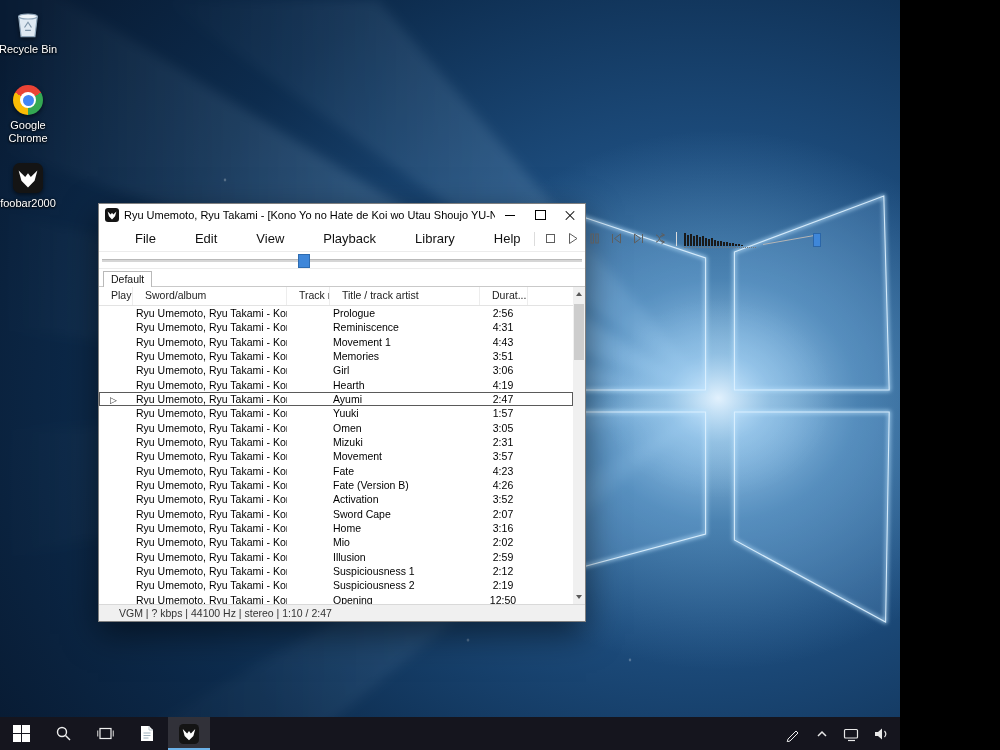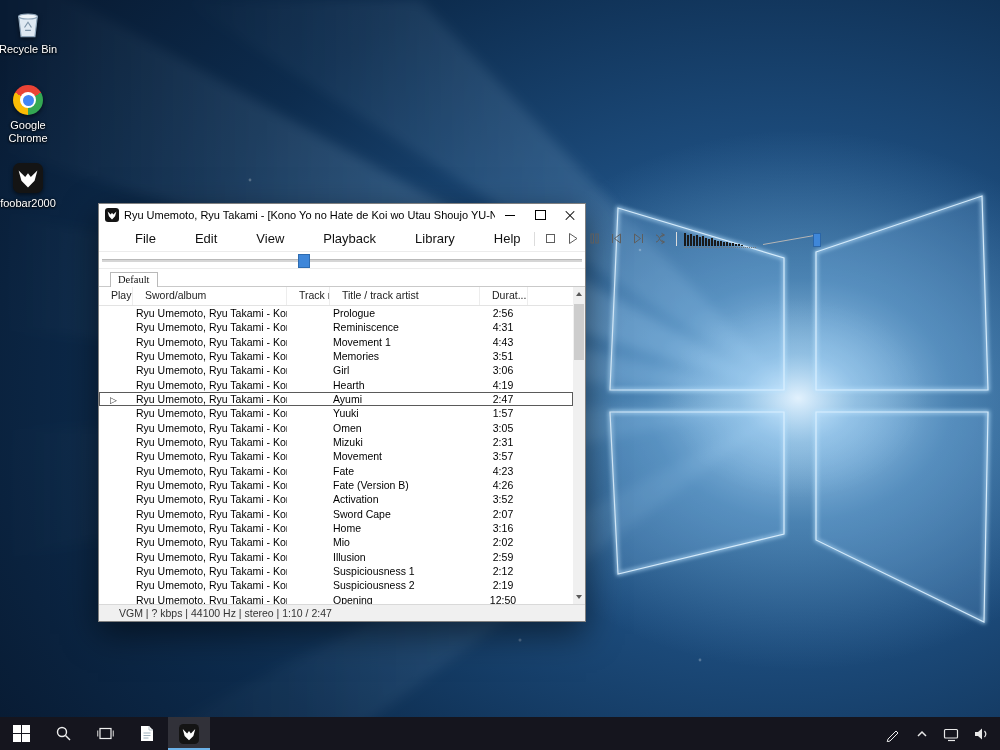--- a/index.html
+++ b/index.html
@@ -1,16 +1,16 @@
 <!DOCTYPE html>
 <html><head>
 <meta charset="utf-8">
 <style>
   html,body{margin:0;padding:0;background:#000;}
-  .screen{position:relative;width:1000px;height:750px;overflow:hidden;
+  .screen{position:relative;width:900px;height:750px;overflow:hidden;
           font-family:"Liberation Sans",sans-serif;}
   .wallpaper{position:absolute;inset:0;width:100%;height:100%;display:block;}
 
   
   .dicon{position:absolute;width:64px;display:flex;flex-direction:column;align-items:center;gap:3px;cursor:default;z-index:2;}
   .dicon .iwrap{width:32px;height:32px;display:flex;align-items:center;justify-content:center;
                 filter:drop-shadow(0 2px 2px rgba(0,0,0,.55));}
   .dlabel{color:#fff;font-size:11px;text-align:center;line-height:1.15;
           text-shadow:0 1px 2px #000,0 0 3px rgba(0,0,0,.85);}
   #icon-recycle{left:-4px;top:8px;}
@@ -45,21 +45,21 @@
             border-bottom:1px dotted #777;padding-bottom:1px;}
   .specbar{width:2px;background:#1a1a1a;}
   .volume{position:relative;width:62px;height:16px;margin-left:auto;margin-right:2px;}
   .volume svg{position:absolute;inset:0;}
   #volthumb{position:absolute;top:2px;width:6px;height:12px;background:#3f87d9;border:1px solid #2b66a8;}
 
   .seekrow{flex:0 0 16px;position:relative;background:#fff;border-bottom:1px solid #ececec;}
   .seektrack{position:absolute;left:3px;right:3px;top:7px;height:2px;background:#d6d6d6;border-top:1px solid #b9b9b9;}
   #seekthumb{position:absolute;top:2px;width:10px;height:12px;background:#3f87d9;border:1px solid #2e6cb0;}
 
-  .tabrow{flex:0 0 17px;background:#fff;display:flex;align-items:flex-end;padding-left:11px;border-bottom:1px solid #c9c9c9;font-family:Liberation Serif, serif;}
+  .tabrow{flex:0 0 17px;background:#fff;display:flex;align-items:flex-end;padding-left:4px;border-bottom:1px solid #c9c9c9;}
   .tab{font-size:10.5px;color:#111;background:#fff;border:1px solid #b9b9b9;border-bottom:none;
        padding:1px 7px 2px;margin-bottom:-1px;position:relative;z-index:1;}
 
   .listwrap{flex:1;position:relative;display:flex;flex-direction:column;overflow:hidden;background:#fff;}
   .lheader{flex:0 0 18px;display:grid;grid-template-columns:34px 154px 43px 150px 48px 1fr;
            margin-right:12px;border-bottom:1px solid #e3e3e3;}
   .hcell{font-size:10.5px;color:#222;padding:2px 12px;border-right:1px solid #ededed;
          white-space:nowrap;overflow:hidden;}
   .hcell.cfill{border-right:none;}
   .lbody{flex:1;overflow:hidden;margin-right:12px;}

